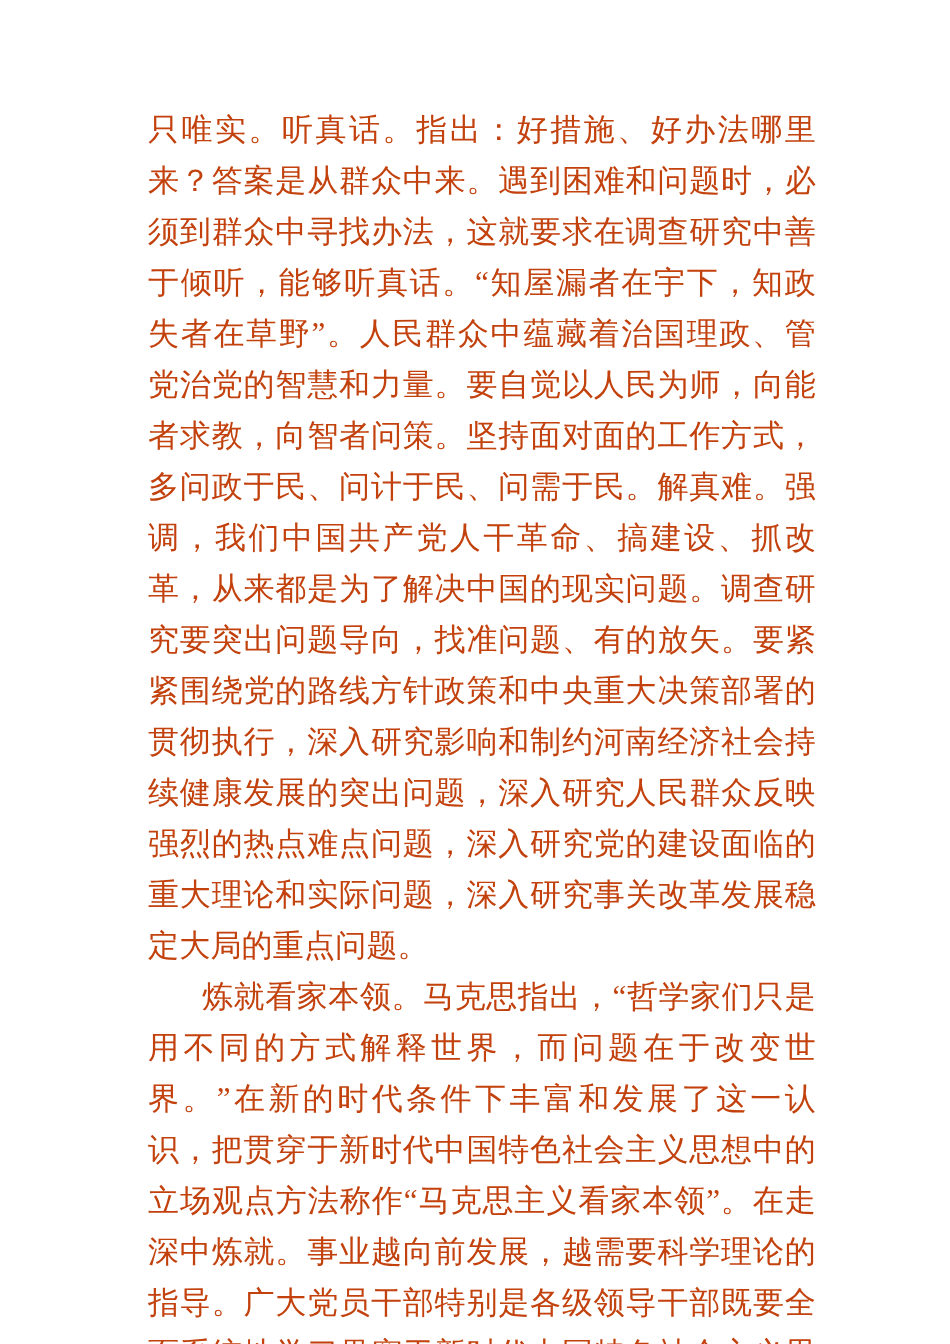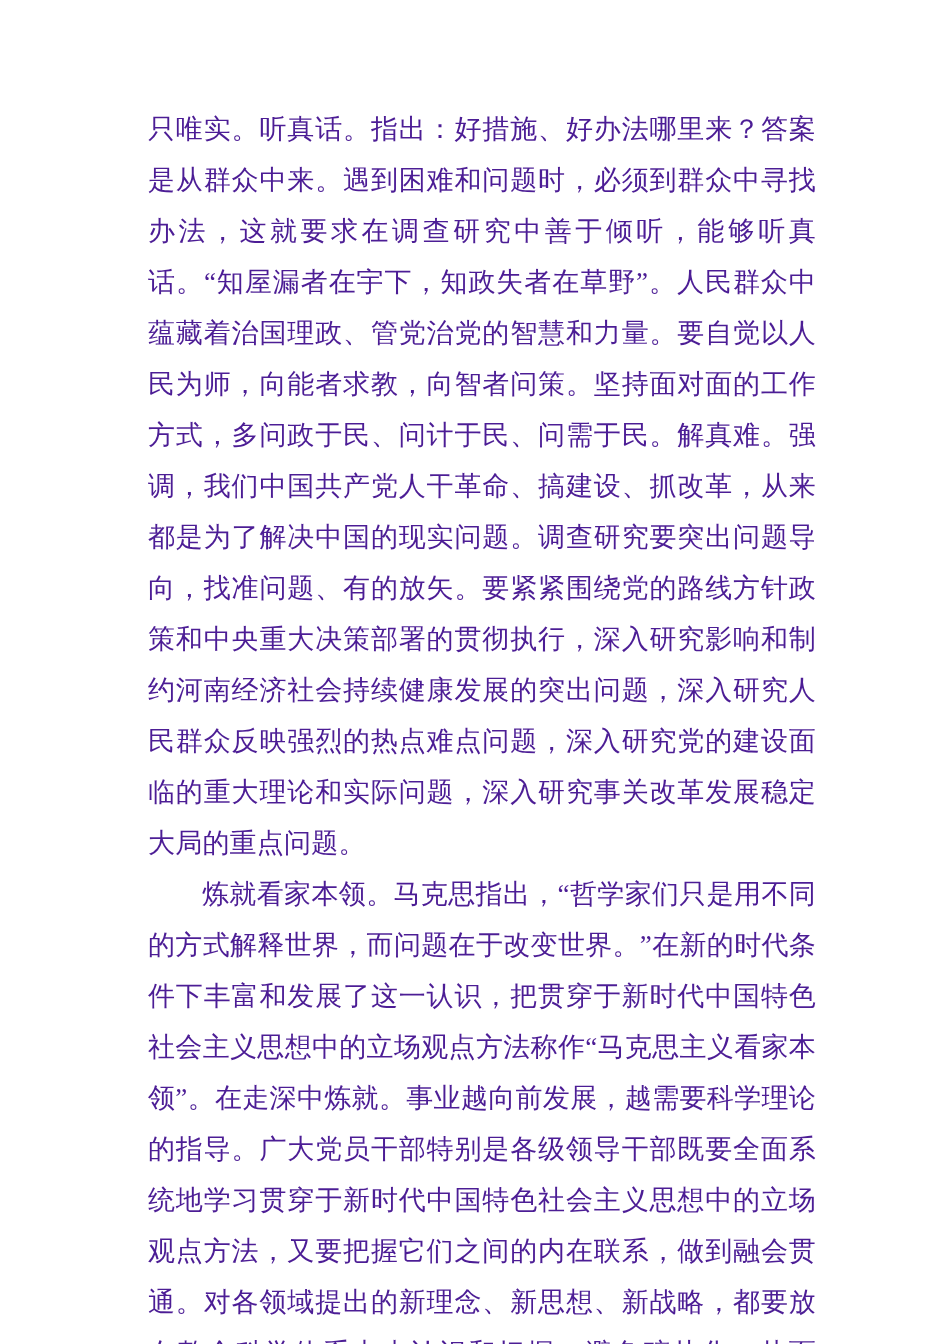--- a/index.html
+++ b/index.html
@@ -17,23 +17,23 @@
     font-family: "Liberation Serif", "DejaVu Serif", serif;
   }
   .body-area {
     position: absolute;
     left: 148px;
     top: 104px;
     width: 668px;
   }
   p.para {
     margin: 0;
-    font-size: 27px;
+    font-size: 31px;
     line-height: 51px;
-    color: #4c1d95;
+    color: #c2410c;
     text-align: justify;
     text-justify: inter-ideograph;
     letter-spacing: 0.2px;
   }
   p.para.indent {
     text-indent: 54px;
   }
 </style>
 </head>
 <body>

